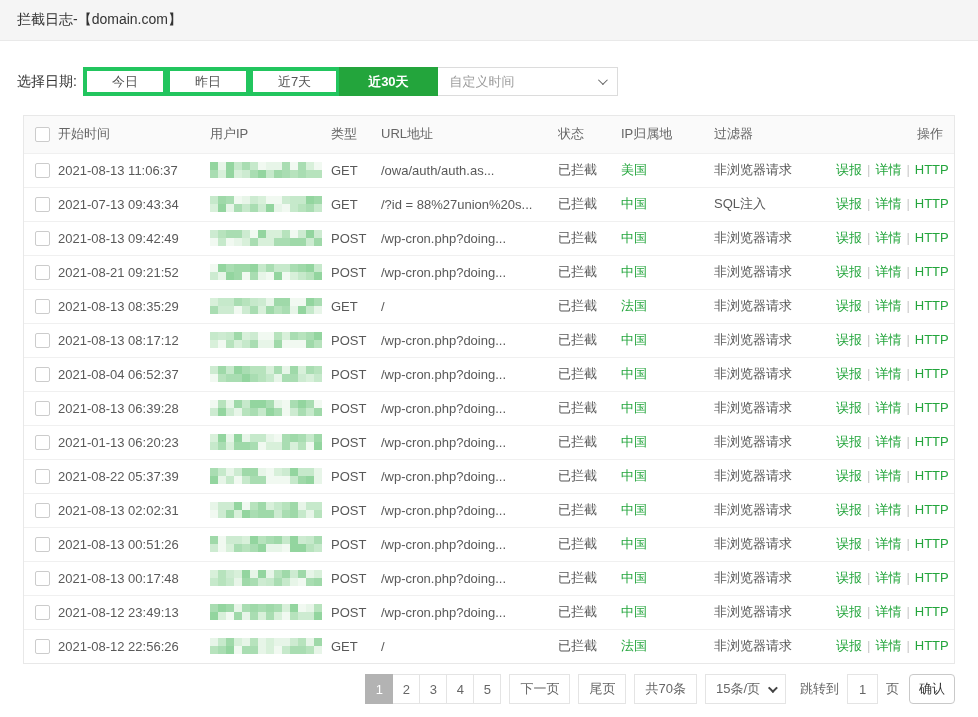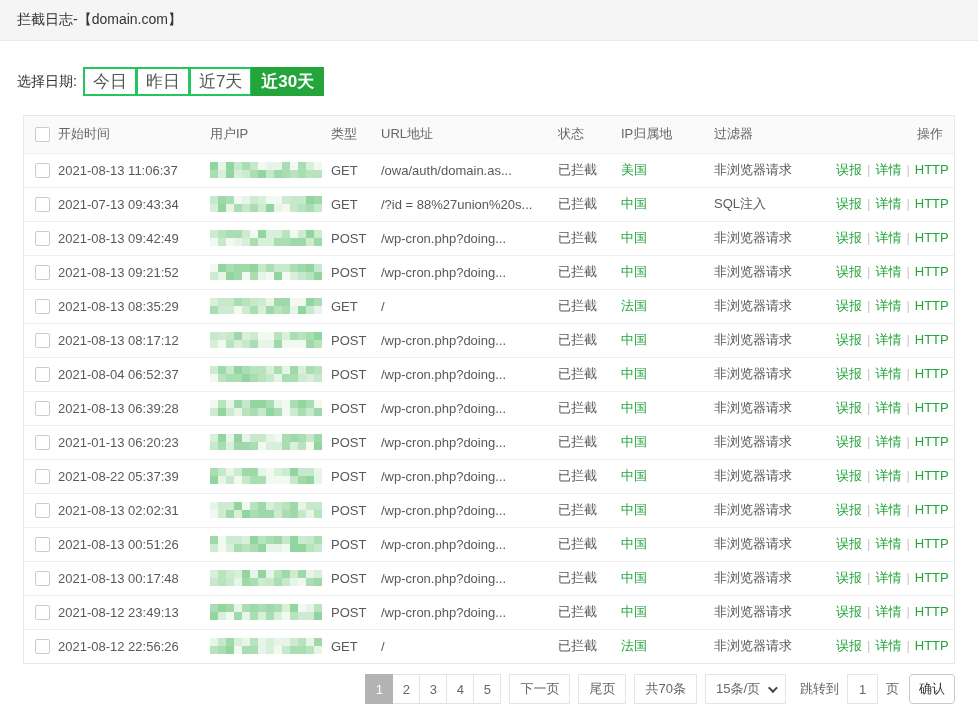--- a/index.html
+++ b/index.html
@@ -7,21 +7,21 @@
     font-family:"Liberation Sans","DejaVu Sans",sans-serif; color:#333; }
 
   
   .topbar { height:41px; background:#f5f5f5; border-bottom:1px solid #e9e9e9;
     display:flex; align-items:center; padding:0 17px; font-size:14px; color:#333; }
 
   
   .filter-row { display:flex; align-items:center; margin:26px 0 0 17px; height:29px; }
   .filter-label { font-size:14px; color:#333; margin-right:7px; }
   .btn-group { display:flex; height:29px; }
-  .date-btn { border:2px solid #22c55e; margin-left:-1px; padding:0 8px; font-size:17px;
+  .date-btn { border:4px solid #22c55e; margin-left:-1px; padding:0 25px; font-size:13px;
     color:#555; display:flex; align-items:center; background:#fff; cursor:pointer; white-space:nowrap; }
   .date-btn.active { background:var(--accent); border-color:var(--accent); color:#fff; position:relative; z-index:1; font-weight:bold; }
   .select-box { border:1px solid #dcdcdc; margin-left:-1px; width:181px; height:29px;
     display:flex; justify-content:space-between; align-items:center; padding:0 12px;
     color:#9b9b9b; font-size:13px; background:#fff; cursor:pointer; }
   .chev { width:7px; height:7px; border-right:1px solid #666; border-bottom:1px solid #666;
     transform:rotate(45deg) translateY(-2px); flex:0 0 auto; }
   .chev.bold { border-width:2px; border-color:#444; }
 
   
@@ -70,20 +70,24 @@
 </div>
 
 <div class="filter-row">
   <span class="filter-label">选择日期:</span>
   <div class="btn-group">
 
     <div class="date-btn">今日</div>
       <div class="date-btn">昨日</div>
       <div class="date-btn">近7天</div>
       <div class="date-btn active">近30天</div>
+      <div class="select-box">
+      <span>自定义时间</span>
+      <span class="chev"></span>
+    </div>
   </div>
 </div>
 
 <div class="table-wrap">
   <table>
     <colgroup>
       <col style="width:34px">
         <col style="width:152px">
         <col style="width:121px">
       <col style="width:50px">
@@ -140,21 +144,21 @@
               <i style="background: rgb(198, 233, 203);"></i>
               <i style="background: rgb(159, 217, 169);"></i>
               <i style="background: rgb(169, 221, 178);"></i>
               <i style="background: rgb(183, 227, 189);"></i>
               <i style="background: rgb(169, 221, 178);"></i>
               <i style="background: rgb(183, 227, 189);"></i>
               <i style="background: rgb(183, 227, 189);"></i>
             </div>
           </td>
           <td>GET</td>
-          <td>/owa/auth/domain.as...</td>
+          <td>/owa/auth/auth.as...</td>
           <td>已拦截</td>
           <td class="country">美国</td>
           <td>非浏览器请求</td>
           <td class="actions"><span class="action-link">误报</span><span class="sep">|</span><span class="action-link">详情</span><span class="sep">|</span><span class="action-link">HTTP</span></td>
         </tr>
         <tr>
           <td class="cbcell"><span class="cb"></span></td>
           <td>2021-07-13 09:43:34</td>
           <td>
             <div class="mosaic">
@@ -232,21 +236,21 @@
           </td>
           <td>POST</td>
           <td>/wp-cron.php?doing...</td>
           <td>已拦截</td>
           <td class="country">中国</td>
           <td>非浏览器请求</td>
           <td class="actions"><span class="action-link">误报</span><span class="sep">|</span><span class="action-link">详情</span><span class="sep">|</span><span class="action-link">HTTP</span></td>
         </tr>
         <tr>
           <td class="cbcell"><span class="cb"></span></td>
-          <td>2021-08-13 09:21:52</td>
+          <td>2021-08-21 09:21:52</td>
           <td>
             <div class="mosaic">
               <i style="background: rgb(241, 249, 241);"></i>
               <i style="background: rgb(147, 213, 159);"></i>
               <i style="background: rgb(169, 221, 178);"></i>
               <i style="background: rgb(159, 217, 169);"></i>
               <i style="background: rgb(159, 217, 169);"></i>
               <i style="background: rgb(147, 213, 159);"></i>
               <i style="background: rgb(198, 233, 203);"></i>
               <i style="background: rgb(169, 221, 178);"></i>

